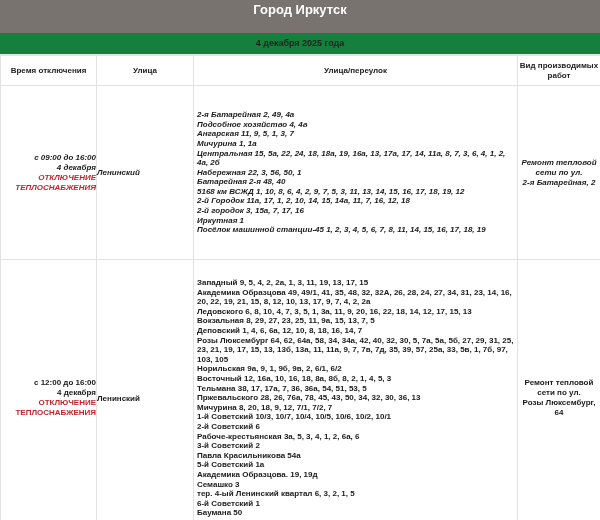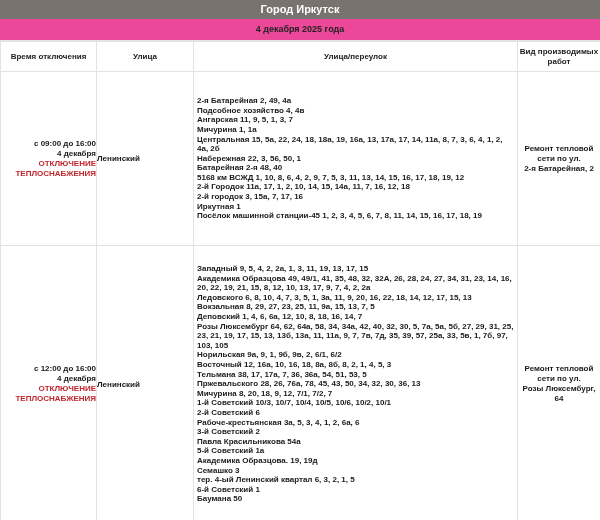--- a/index.html
+++ b/index.html
@@ -1,32 +1,32 @@
 <!DOCTYPE html>
 <html><head>
 <meta charset="utf-8">
 <style>
   html, body { margin: 0; padding: 0; background: #ffffff; }
   body { width: 600px; height: 520px; overflow: hidden; font-family: "Liberation Sans", sans-serif; color: #1a1a1a; }
   .wrap { width: 600px; }
-  .title-bar { height: 19px; background: #78736f; color: #ffffff; font-size: 11px; font-weight: bold; text-align: center; line-height: 19px; }
-  .date-bar { height: 21px; background: #ec4899; color: #222; font-size: 9px; font-weight: bold; text-align: center; line-height: 21px; border-bottom: 1px solid #e6e6e6; }
+  .title-bar { height: 33px; background: #78736f; color: #ffffff; font-size: 13px; font-weight: bold; text-align: center; line-height: 19px; }
+  .date-bar { height: 21px; background: #15803d; color: #222; font-size: 9px; font-weight: bold; text-align: center; line-height: 21px; border-bottom: 1px solid #e6e6e6; }
   table { border-collapse: collapse; width: 600px; table-layout: fixed; }
   td, th { border: 1px solid #e2e2e2; font-size: 8px; font-weight: bold; vertical-align: middle; padding: 0; }
   th { height: 29px; text-align: center; color: #222; line-height: 10px; }
   .col-time { width: 96px; }
   .col-district { width: 97px; }
   .col-streets { width: 324px; }
   .col-work { width: 83px; }
   .time-cell { text-align: right; line-height: 10px; }
   .outage { color: #c0262c; }
   .district-cell { text-align: left; }
   .streets-cell { text-align: left; padding: 0 2px 0 3px; line-height: 9.6px; }
   .work-cell { text-align: center; line-height: 10px; padding: 0 2px; }
-  .row1 td { height: 173px; }
+  .row1 td { height: 173px; font-style: italic; }
   .row2 td { height: 276px; vertical-align: middle; }
   .street { display: block; }
 </style>
 </head>
 <body>
 
 <div class="wrap">
   <div class="title-bar">Город Иркутск</div>
   <div class="date-bar">4 декабря 2025 года</div>
 

